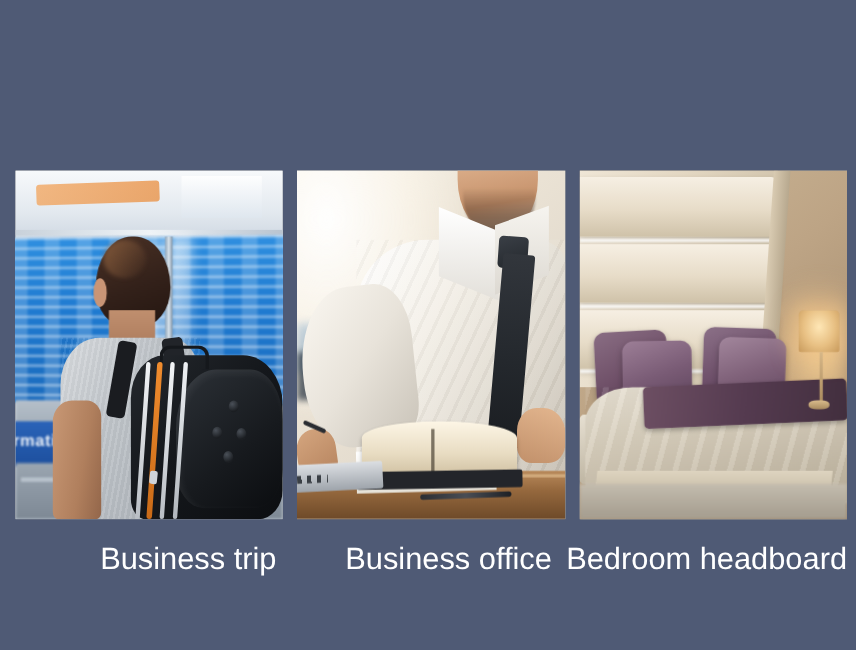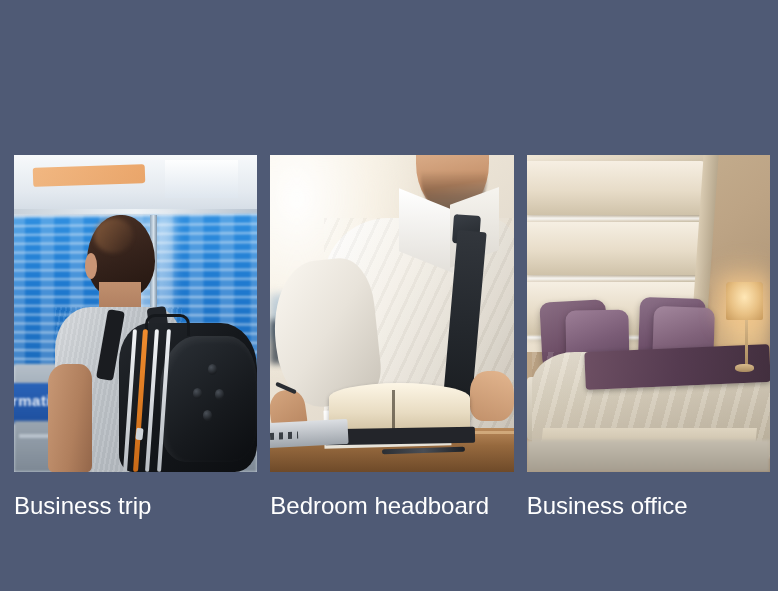--- a/index.html
+++ b/index.html
@@ -456,23 +456,23 @@
   .captions {
     position: absolute;
     top: 492px;
     left: 14px;
     width: 756px;
     display: flex;
     gap: 13px;
   }
   .caption {
     flex: 1 1 0;
-    text-align: left;
+    text-align: right;
     color: #ffffff;
-    font-size: 24px;
+    font-size: 28px;
     font-weight: normal;
     white-space: nowrap;
   }
 </style>
 </head>
 <body>
 
 <div class="slide">
 
 
@@ -567,17 +567,17 @@
         <div class="p3-lamp-shade"></div>
         <div class="p3-lamp-stem"></div>
         <div class="p3-lamp-base"></div>
       </div>
     </div>
 
   </div>
 
   <div class="captions">
     <div class="caption">Business trip</div>
+    <div class="caption">Business office</div>
     <div class="caption">Bedroom headboard</div>
-    <div class="caption">Business office</div>
   </div>
 
 </div>
 
 </body></html>

